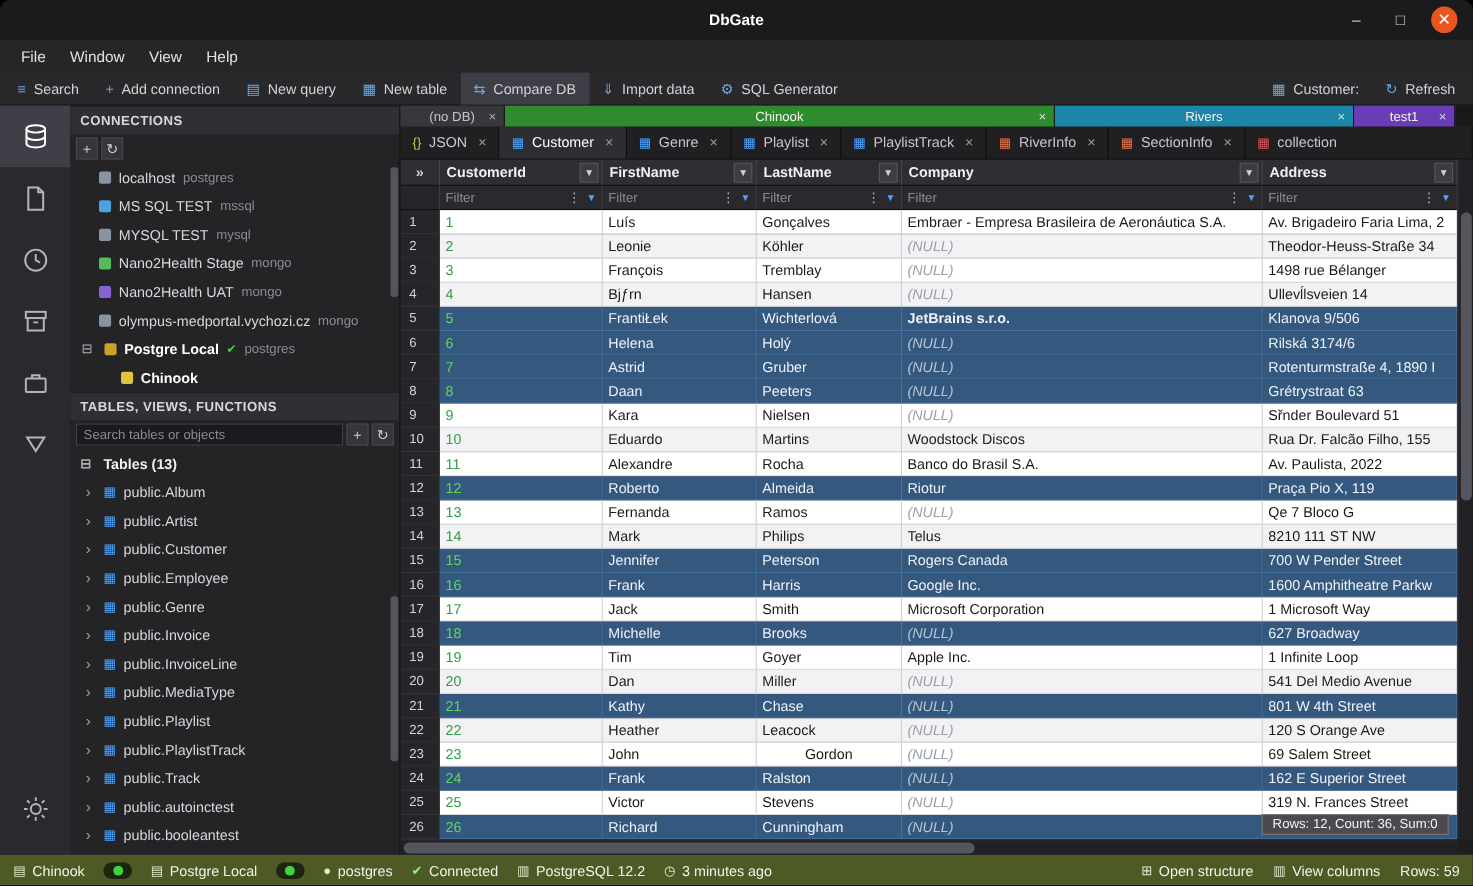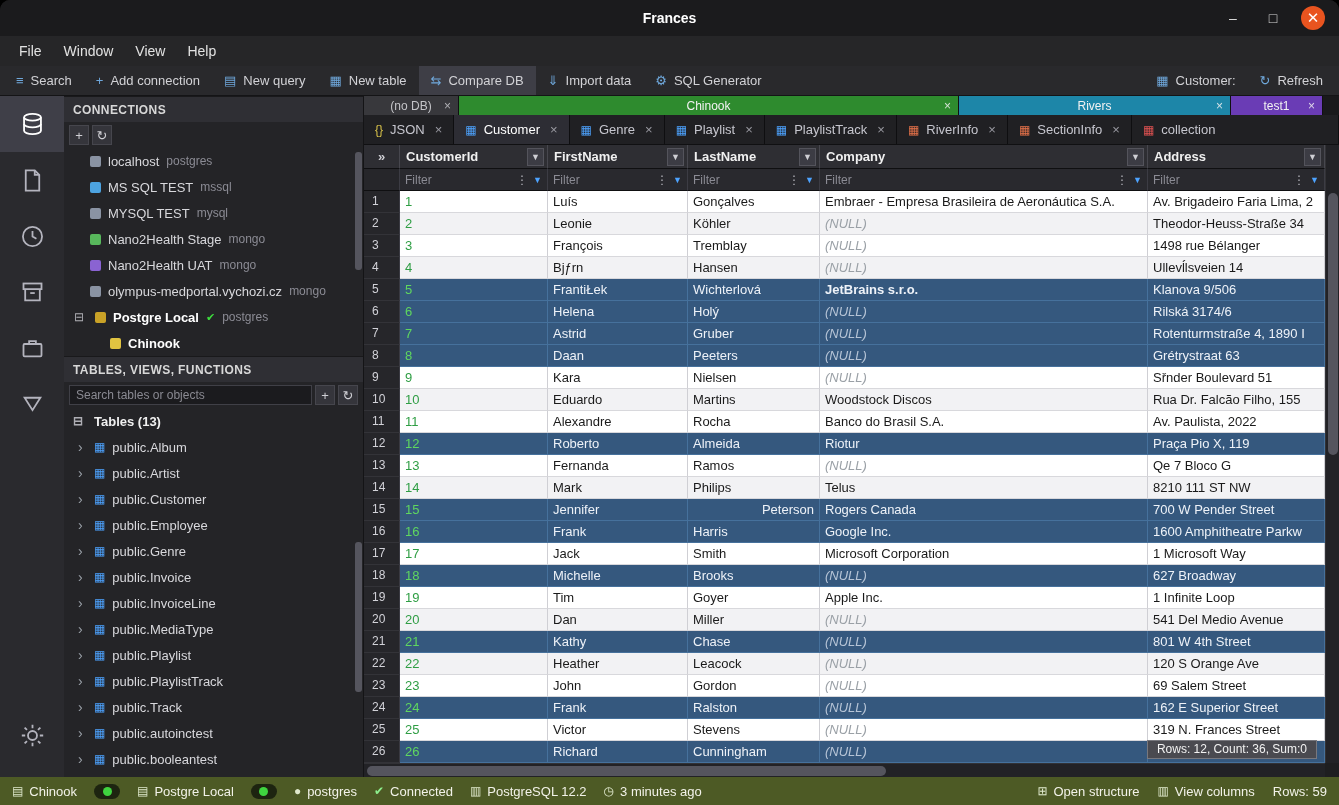--- a/index.html
+++ b/index.html
@@ -103,21 +103,21 @@
   .pill { width:26px; height:15px; background:#1d2410; border-radius:8px; display:flex; align-items:center; justify-content:center; flex:none; }
   .dot { width:9px; height:9px; border-radius:50%; background:#3fd43f; }
   .sb-right { margin-left:auto; display:flex; gap:18px; }
 </style>
 </head>
 <body>
 
 <div class="app">
 
   <div class="titlebar">
-    <div class="title">Frances</div>
+    <div class="title">DbGate</div>
     <div class="win-controls">
       <div class="win-btn">–</div>
       <div class="win-btn">□</div>
       <div class="win-btn close">✕</div>
     </div>
   </div>
 
   <div class="menubar" id="menubar">
       <div class="menu-item">File</div>
       <div class="menu-item">Window</div>
@@ -569,21 +569,21 @@
               <div class="g-cell green" style="width: 148px;">14</div>
               <div class="g-cell" style="width: 140px;">Mark</div>
               <div class="g-cell" style="width: 132px;">Philips</div>
               <div class="g-cell" style="width: 328px;">Telus</div>
               <div class="g-cell" style="width: 177px;">8210 111 ST NW</div>
             </div>
             <div class="g-row sel">
               <div class="g-cell rownum" style="width: 36px;">15</div>
               <div class="g-cell green" style="width: 148px;">15</div>
               <div class="g-cell" style="width: 140px;">Jennifer</div>
-              <div class="g-cell" style="width: 132px; text-align: right;">Peterson</div>
+              <div class="g-cell" style="width: 132px;">Peterson</div>
               <div class="g-cell" style="width: 328px;">Rogers Canada</div>
               <div class="g-cell" style="width: 177px;">700 W Pender Street</div>
             </div>
             <div class="g-row sel">
               <div class="g-cell rownum" style="width: 36px;">16</div>
               <div class="g-cell green" style="width: 148px;">16</div>
               <div class="g-cell" style="width: 140px;">Frank</div>
               <div class="g-cell" style="width: 132px;">Harris</div>
               <div class="g-cell" style="width: 328px;">Google Inc.</div>
               <div class="g-cell" style="width: 177px;">1600 Amphitheatre Parkw</div>
@@ -633,21 +633,21 @@
               <div class="g-cell green" style="width: 148px;">22</div>
               <div class="g-cell" style="width: 140px;">Heather</div>
               <div class="g-cell" style="width: 132px;">Leacock</div>
               <div class="g-cell nullv" style="width: 328px;">(NULL)</div>
               <div class="g-cell" style="width: 177px;">120 S Orange Ave</div>
             </div>
             <div class="g-row">
               <div class="g-cell rownum" style="width: 36px;">23</div>
               <div class="g-cell green" style="width: 148px;">23</div>
               <div class="g-cell" style="width: 140px;">John</div>
-              <div class="g-cell" style="width: 132px;">Gordon</div>
+              <div class="g-cell" style="width: 132px; text-align: center;">Gordon</div>
               <div class="g-cell nullv" style="width: 328px;">(NULL)</div>
               <div class="g-cell" style="width: 177px;">69 Salem Street</div>
             </div>
             <div class="g-row sel">
               <div class="g-cell rownum" style="width: 36px;">24</div>
               <div class="g-cell green" style="width: 148px;">24</div>
               <div class="g-cell" style="width: 140px;">Frank</div>
               <div class="g-cell" style="width: 132px;">Ralston</div>
               <div class="g-cell nullv" style="width: 328px;">(NULL)</div>
               <div class="g-cell" style="width: 177px;">162 E Superior Street</div>

